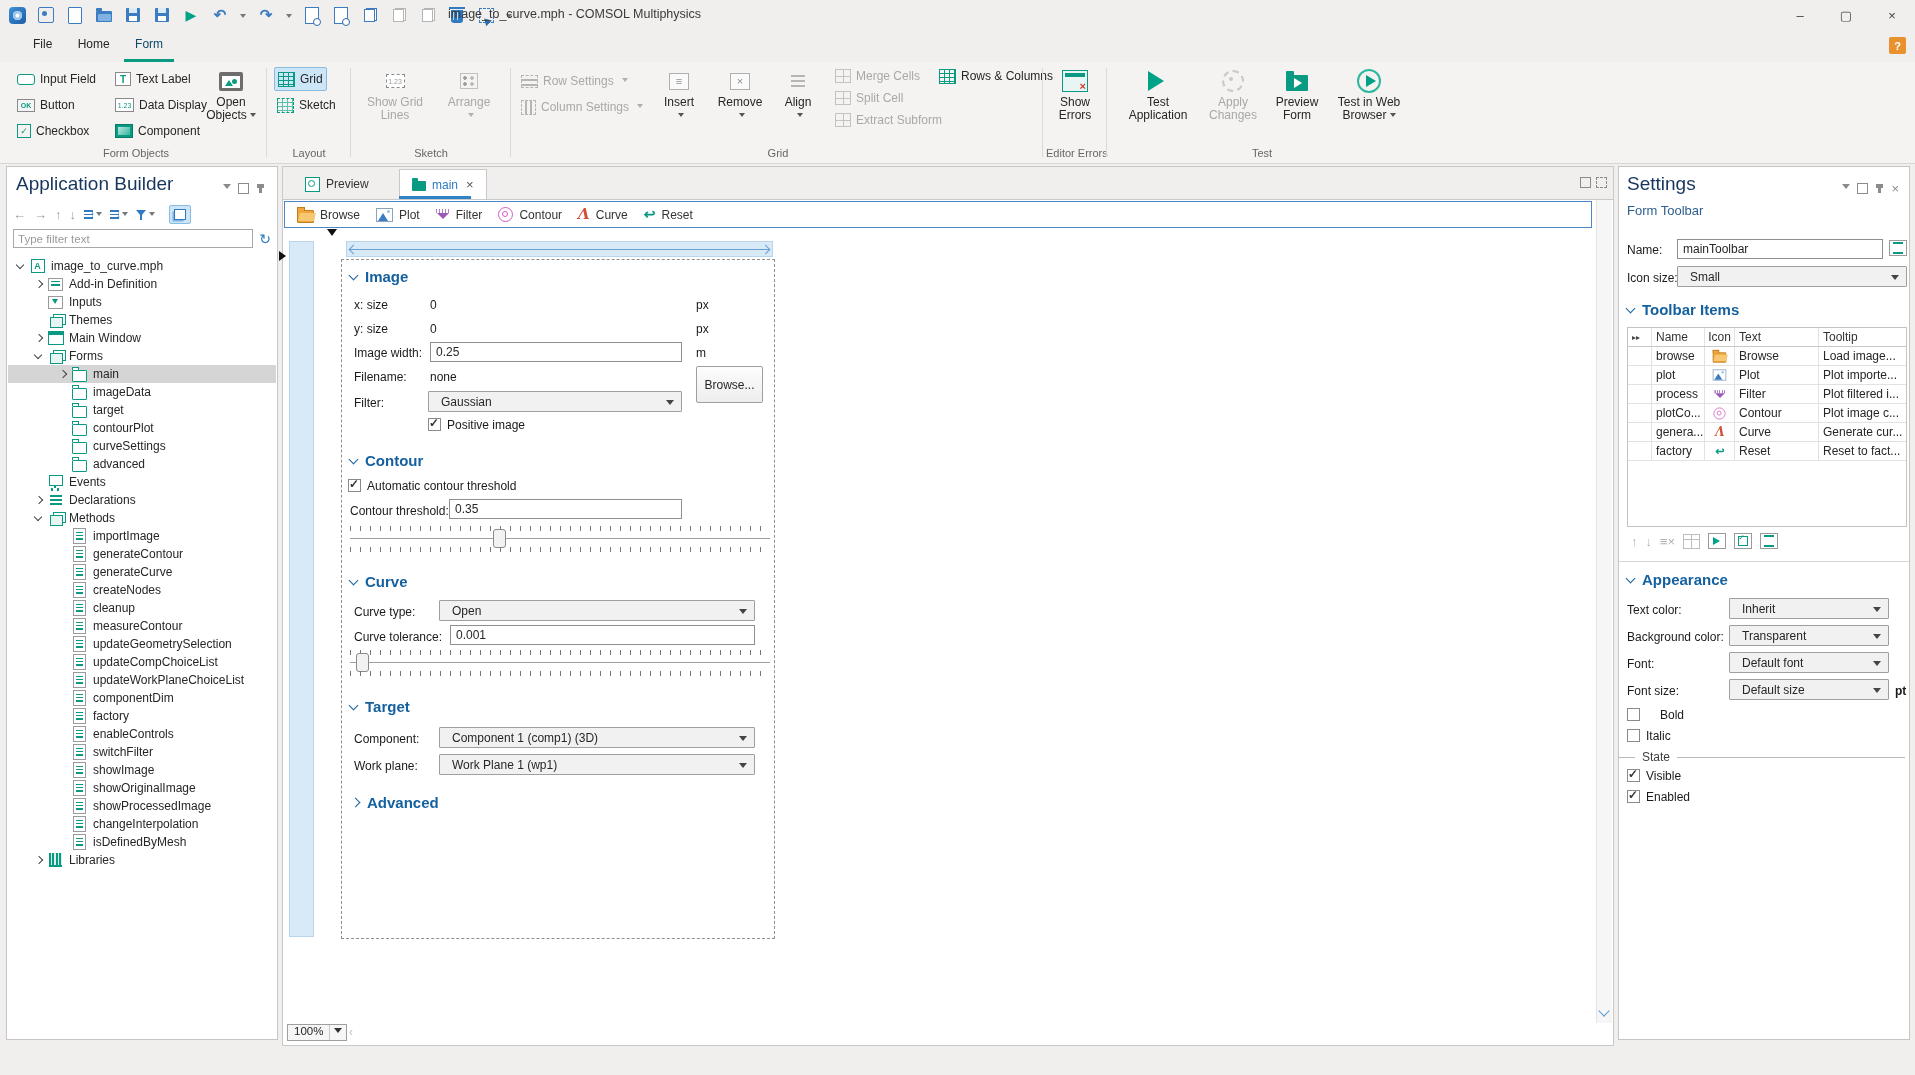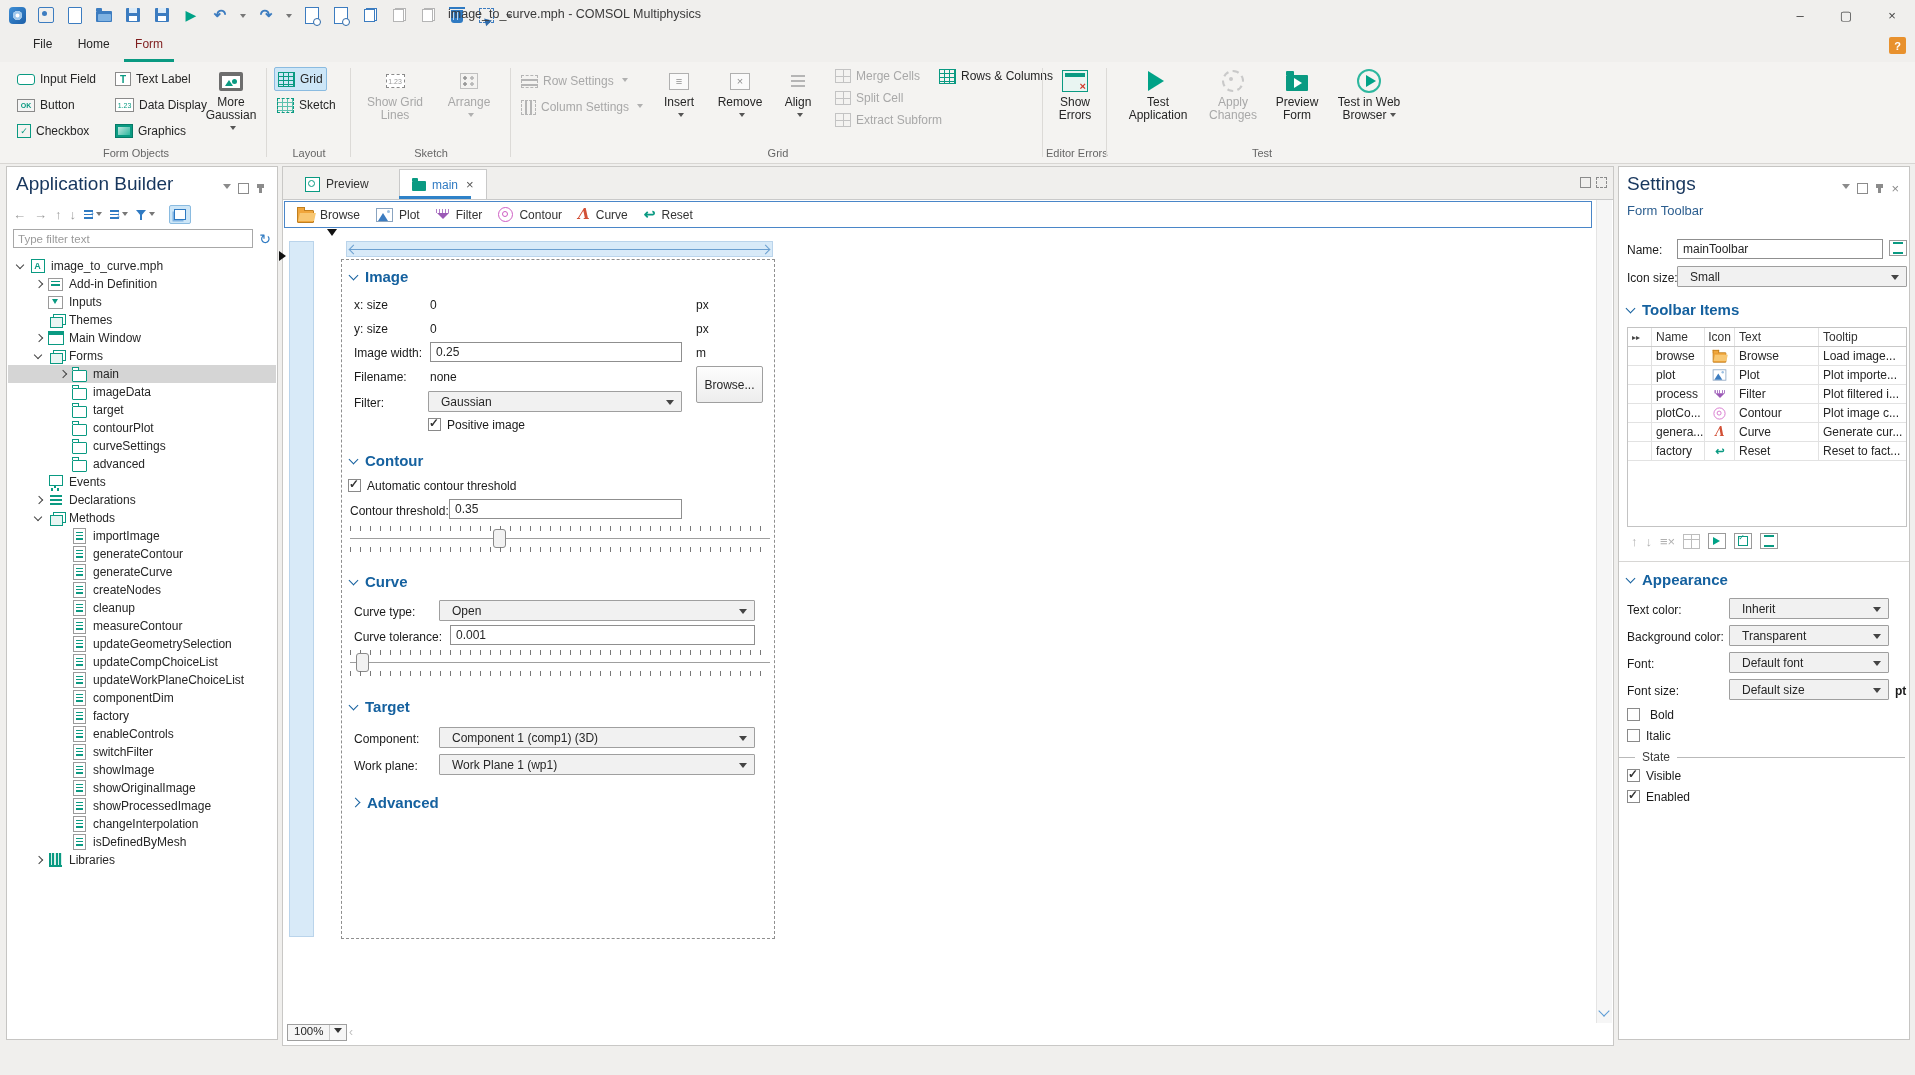--- a/index.html
+++ b/index.html
@@ -34,21 +34,21 @@
   .q-select{width:13px;height:13px;border:1.4px dashed #3c7cc0;position:relative}
   .q-select::after{content:"";position:absolute;right:-3px;bottom:-3px;width:0;height:0;border:4px solid transparent;border-left:7px solid #2f6aa8;transform:rotate(-15deg)}
   .q-docmag{width:12px;height:15px;border:1.4px solid #3c7cc0;background:#fff;position:relative}
   .q-docmag::after{content:"";position:absolute;right:-3px;bottom:-3px;width:6px;height:6px;border:1.6px solid #2f6aa8;border-radius:50%;background:#fff}
   #win-title{left:448px;top:7px;color:#3a3a3a;font-size:12.5px}
   .winbtns{position:absolute;right:0;top:0;display:flex}
   .winbtn{width:46px;height:30px;display:flex;align-items:center;justify-content:center;color:#444;font-size:13px}
   
   #tabrow{left:0;top:30px;width:1915px;height:32px}
   .rtab{display:inline-block;padding:0 11px;line-height:29px;height:32px;box-sizing:border-box;color:#262626;cursor:default}
-  .rtab.active{color:#7f1d1d;border-bottom:3px solid #0a9a82}
+  .rtab.active{color:#0c4a6e;border-bottom:3px solid #0a9a82}
   .helpbtn{position:absolute;right:9px;top:7px;width:17px;height:17px;background:#e8912d;border-radius:2px;color:#fff;font-weight:bold;font-size:11px;display:flex;align-items:center;justify-content:center}
   
   #ribbon{left:0;top:62px;width:1915px;height:101px;background:#f4f3f1;border-bottom:1px solid #d8d6d3}
   .rgroup{position:absolute;top:0;height:100px}
   .glabel{position:absolute;bottom:3px;left:0;right:0;text-align:center;font-size:11px;color:#666}
   .gsep{position:absolute;top:6px;bottom:6px;width:1px;background:#dcdad7}
   .sbtn{display:flex;align-items:center;gap:5px;height:22px;padding:0 3px;white-space:nowrap;cursor:default}
   .sbtn.dis,.bbtn.dis{color:#a8a8a8}
   .bbtn{position:absolute;display:flex;flex-direction:column;align-items:center;cursor:default}
   .bico{height:30px;display:flex;align-items:center;justify-content:center}
@@ -313,31 +313,31 @@
         <div class="sbtn">
             <span class="ri-T">T</span>
             <span>Text Label</span>
           </div>
         <div class="sbtn">
             <span class="ri-123">1.23</span>
             <span>Data Display</span>
           </div>
         <div class="sbtn">
             <span class="ri-graphics"></span>
-            <span>Graphics</span>
+            <span>Component</span>
           </div>
       </div>
       <div class="bbtn" style="left:192px;top:4px;width:58px">
         <div class="bico">
             <span class="ri-more">
               <i class="tri"></i>
               <i class="dot"></i>
             </span>
           </div>
-        <div class="blabel"><span>More Gaussian</span><span class="mchev"></span></div>
+        <div class="blabel"><span>Open Objects</span><span class="mchev"></span></div>
       </div>
       <div class="glabel">Form Objects</div>
     </div>
     <div class="gsep" style="left:266px"></div>
 
     <div class="rgroup" style="left:272px;width:74px">
       <div class="sbtn sel-btn" style="position:absolute;left:2px;top:5px">
           <span class="ri-grid"></span>
           <span>Grid</span>
         </div>
@@ -995,21 +995,21 @@
     <div class="flabel" style="left:8px;top:490px">Font:</div>
     <div class="dd" style="left:110px;top:485px;width:160px">
         <span>Default font</span>
       </div>
     <div class="flabel" style="left:8px;top:517px">Font size:</div>
     <div class="dd" style="left:110px;top:512px;width:160px">
         <span>Default size</span>
       </div>
     <div class="flabel" style="left:276px;top:517px;font-weight:bold">pt</div>
     <span class="cb" style="left:8px;top:541px"></span>
-    <div class="flabel" style="left:31px;top:541px">Bold</div>
+    <div class="flabel" style="left:41px;top:541px">Bold</div>
     <span class="cb" style="left:8px;top:562px"></span>
     <div class="flabel" style="left:27px;top:562px">Italic</div>
     <div class="statehdr" style="left:0;top:583px;right:4px">
         <span>State</span>
       </div>
     <span class="cb checked" style="left:8px;top:602px"></span>
     <div class="flabel" style="left:27px;top:602px">Visible</div>
     <span class="cb checked" style="left:8px;top:623px"></span>
     <div class="flabel" style="left:27px;top:623px">Enabled</div>
   </div>

